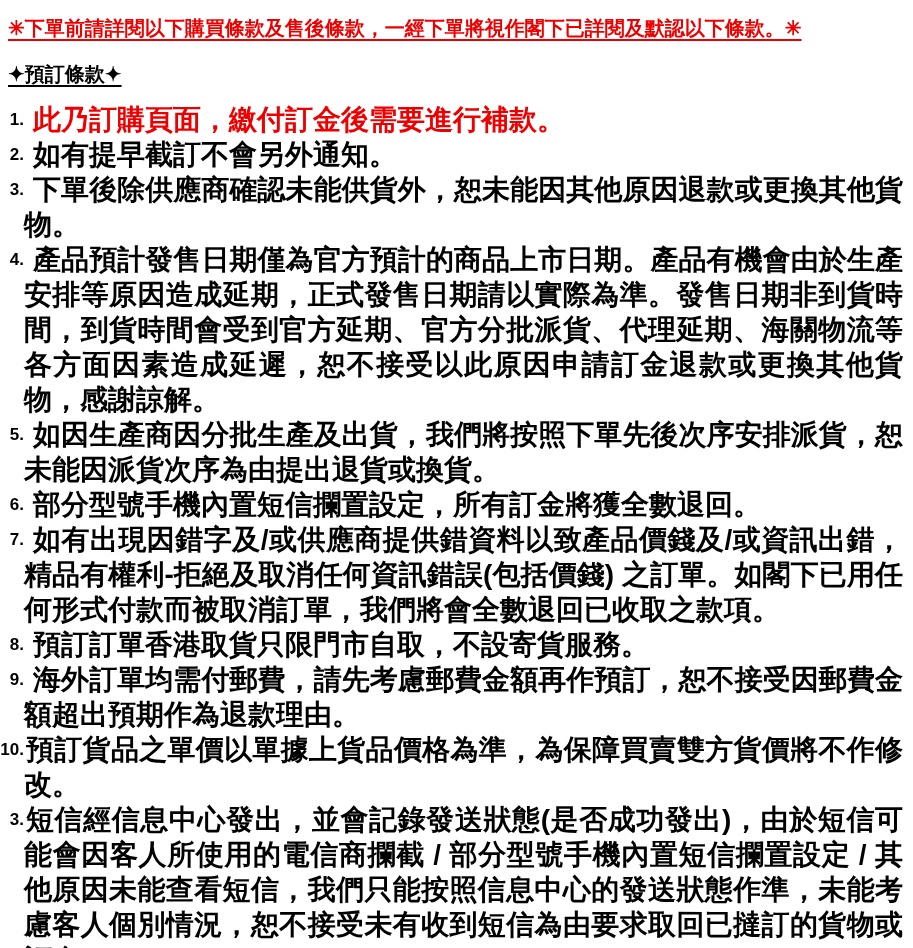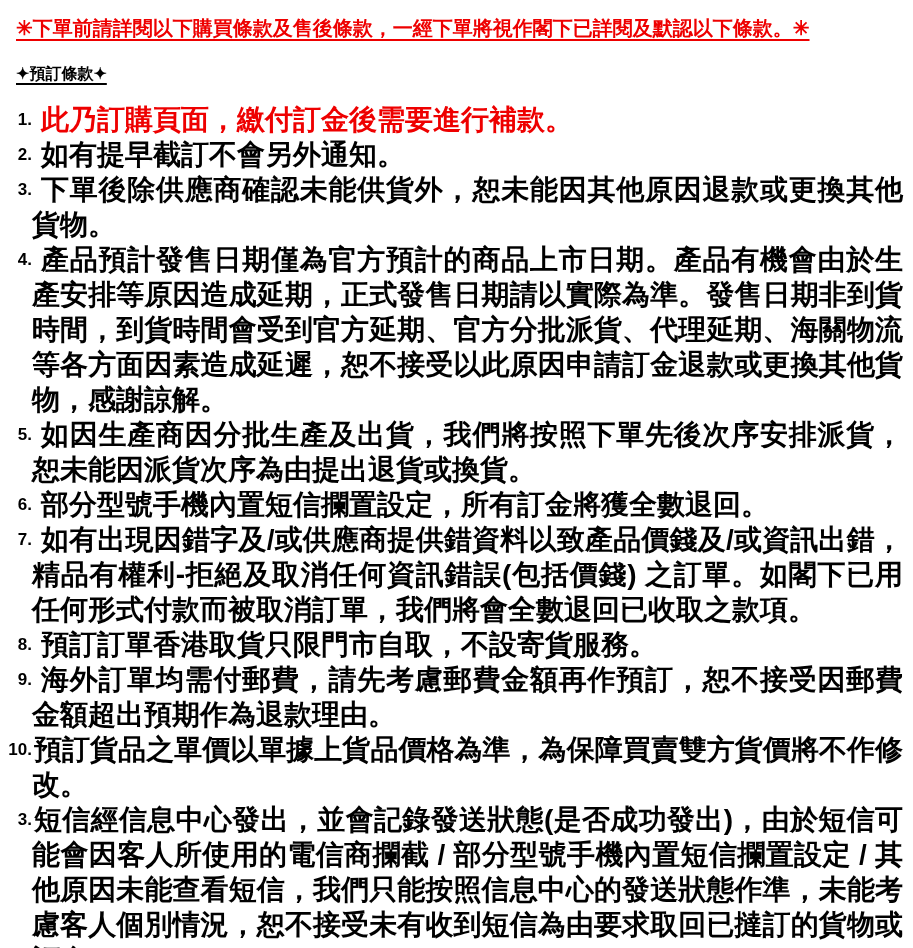--- a/index.html
+++ b/index.html
@@ -9,35 +9,35 @@
     --bg:#ffffff;
   }
   *{box-sizing:border-box;}
   html,body{margin:0;padding:0;}
   body{
     width:913px;height:948px;overflow:hidden;
     background:var(--bg);color:var(--ink);
     font-family:"Liberation Sans",sans-serif;
     font-weight:700;
   }
-  .page{width:913px;height:832px;padding-left:8px;}
+  .page{width:913px;height:832px;}
 
   .notice{
     margin:0 10px 0 8px;
     padding-top:14px;
     font-size:20px;line-height:28px;
     color:var(--red);
     text-decoration:underline;
     text-decoration-thickness:2px;
     text-underline-offset:4px;
     white-space:nowrap;
   }
   .title{
     margin:18px 8px 14px 8px;
-    font-size:16px;line-height:28px;
+    font-size:20px;line-height:28px;
     color:var(--ink);
     text-decoration:underline;
     text-decoration-thickness:2px;
     text-underline-offset:4px;
   }
   .terms{margin:0;}
   .item{position:relative;padding:0 10px 0 24px;}
   .item .num{
     position:absolute;left:0;top:0;width:24px;
     text-align:right;

